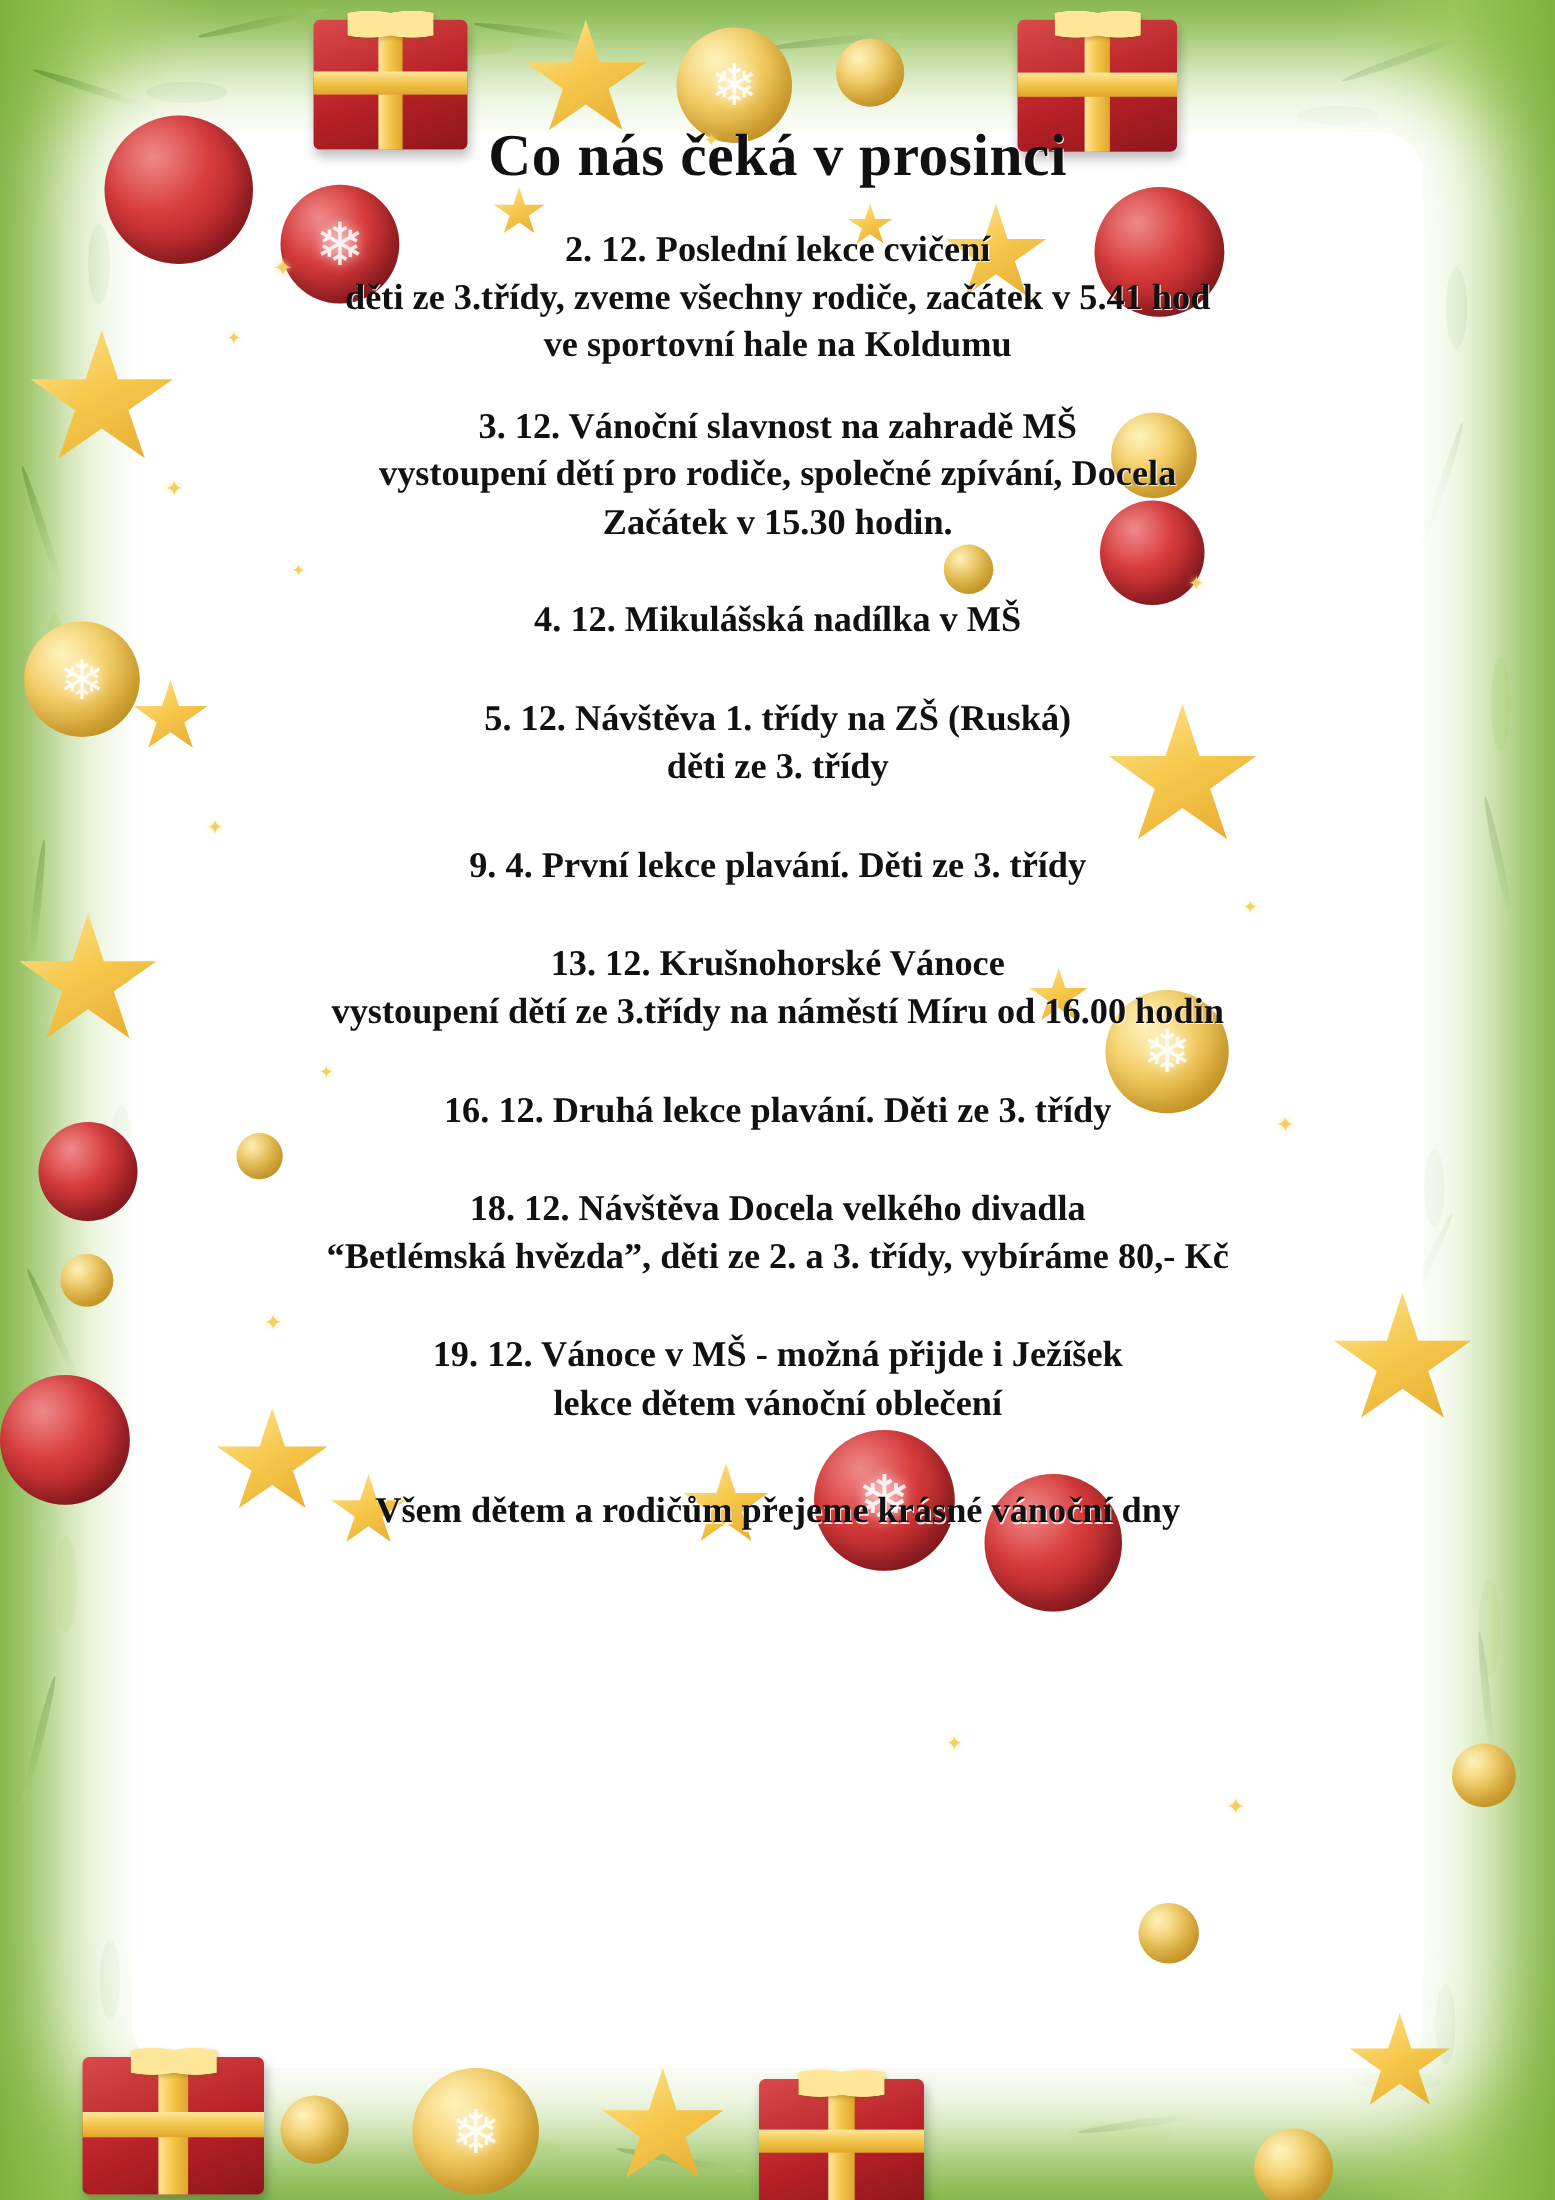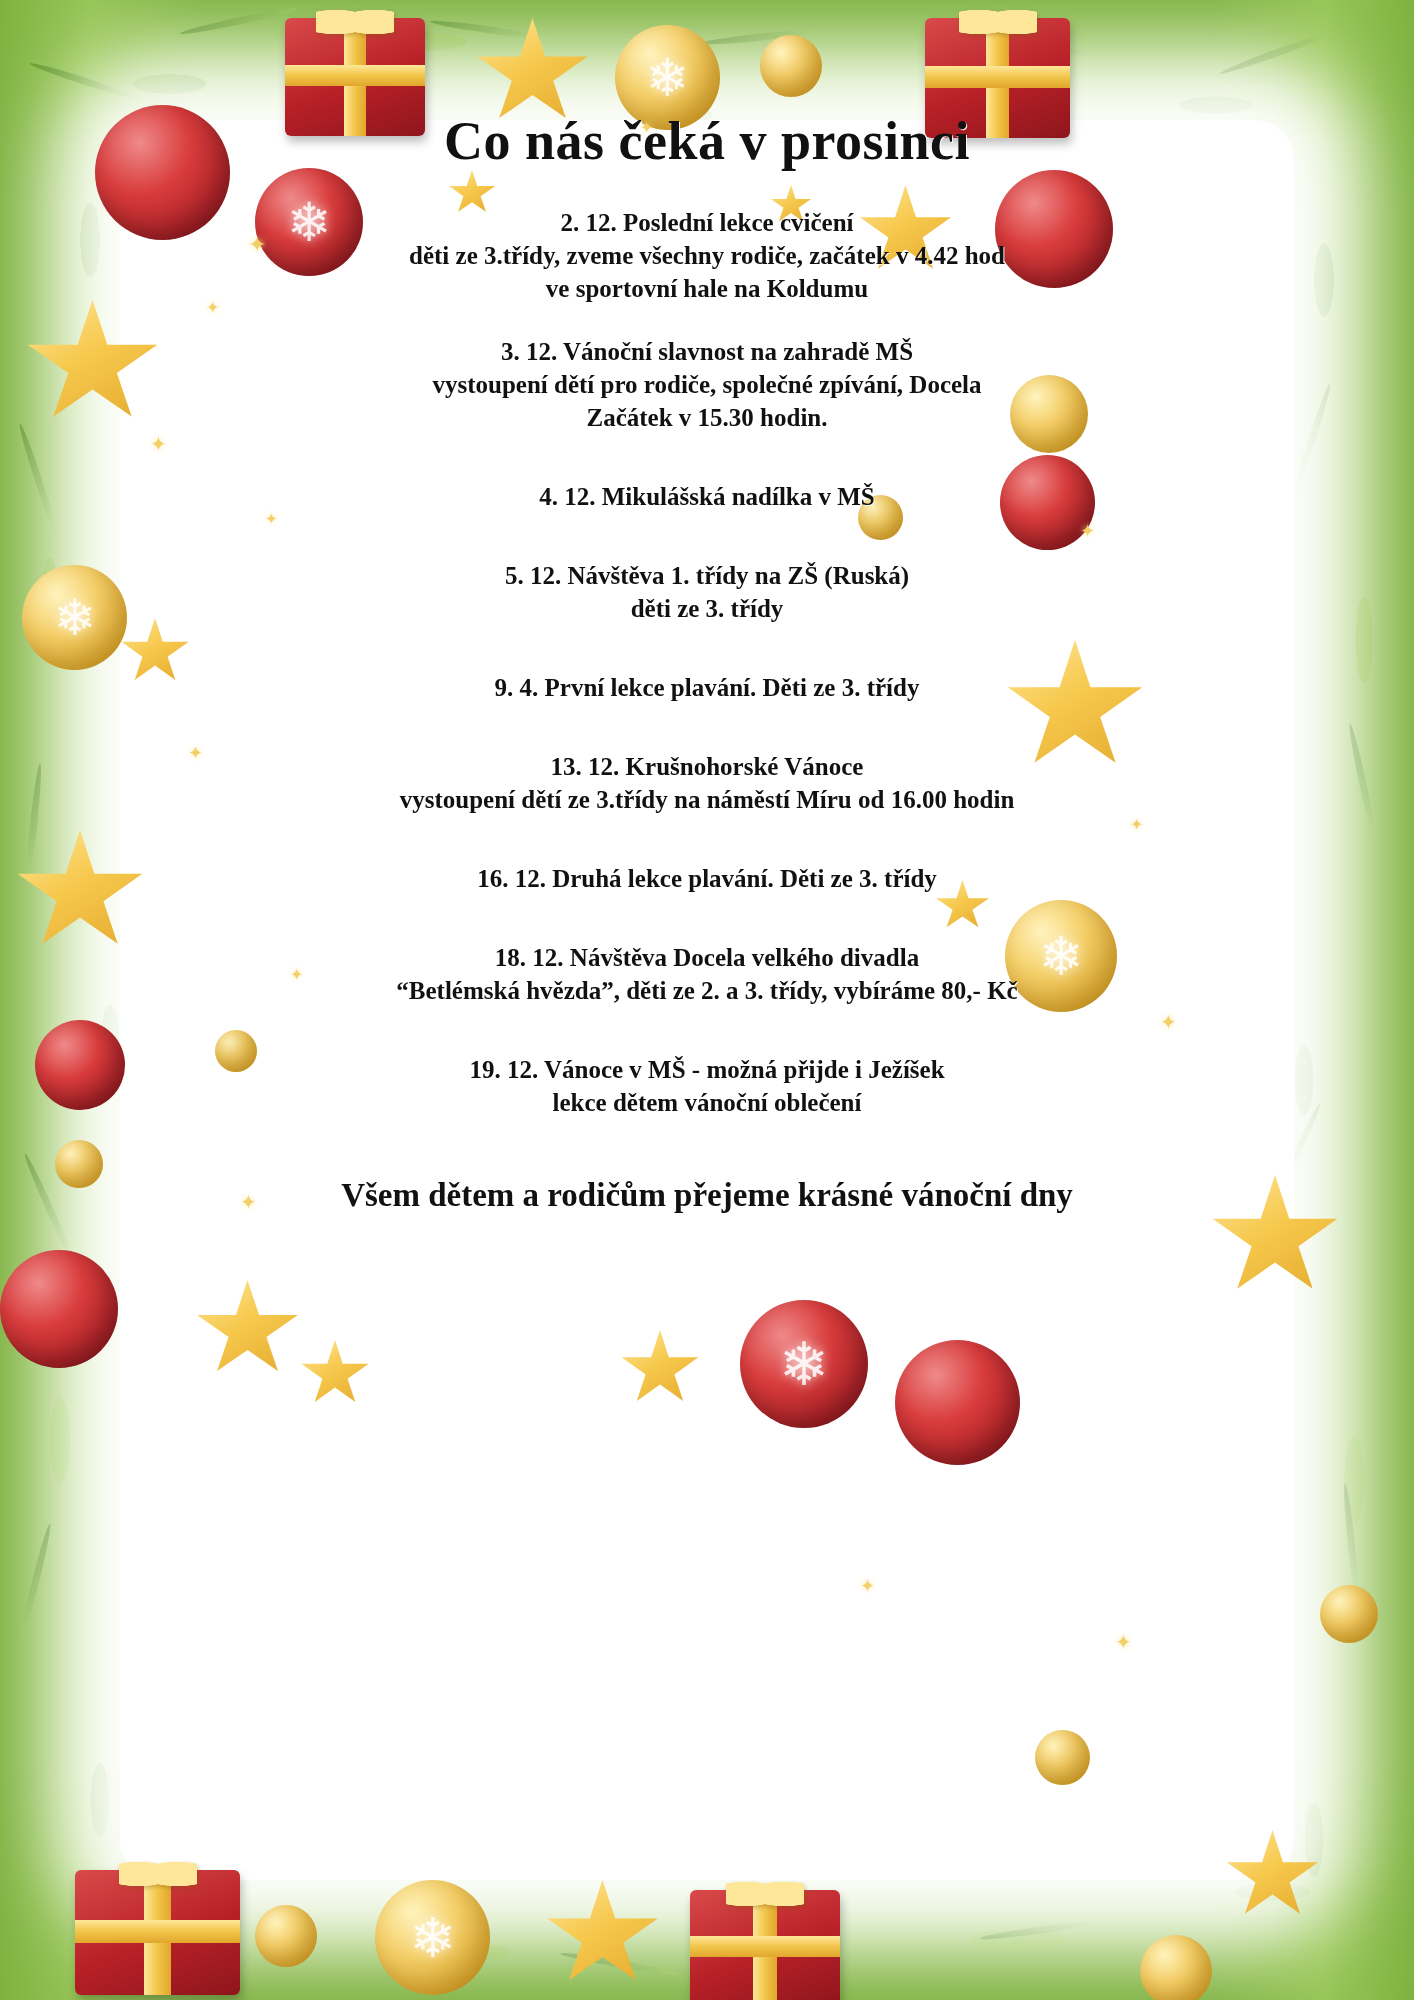--- a/index.html
+++ b/index.html
@@ -161,21 +161,21 @@
     font-size: 54px;
     font-weight: bold;
     letter-spacing: .5px;
     margin: 0 0 34px 0;
     text-shadow: 1px 1px 0 rgba(255,255,255,.9);
   }
   .event {
     margin: 0 0 30px 0;
   }
   .event .line {
-    font-size: 25px;
+    font-size: 33px;
     font-weight: bold;
     line-height: 1.32;
     text-shadow: 1px 1px 0 rgba(255,255,255,.85);
   }
   .event.spaced { margin-bottom: 46px; }
   .closing {
     margin-top: 58px;
     font-size: 33px;
     font-weight: bold;
     text-shadow: 1px 1px 0 rgba(255,255,255,.85);
@@ -298,21 +298,21 @@
     <div class="sparkle" style="left:640px;top:118px;font-size:16px;">✦</div>
     <div class="sparkle" style="left:1115px;top:1630px;font-size:20px;">✦</div>
   </div>
 
   <div class="content">
 
     <h1 class="title">Co nás čeká v prosinci</h1>
 
     <div class="event">
       <div class="line">2. 12. Poslední lekce cvičení</div>
-      <div class="line">děti ze 3.třídy, zveme všechny rodiče, začátek v 4.42 hod</div>
+      <div class="line">děti ze 3.třídy, zveme všechny rodiče, začátek v 5.41 hod</div>
       <div class="line">ve sportovní hale na Koldumu</div>
     </div>
 
     <div class="event spaced">
       <div class="line">3. 12.  Vánoční slavnost na zahradě MŠ</div>
       <div class="line">vystoupení dětí pro rodiče, společné zpívání, Docela</div>
       <div class="line">Začátek v 15.30 hodin.</div>
     </div>
 
     <div class="event spaced">

